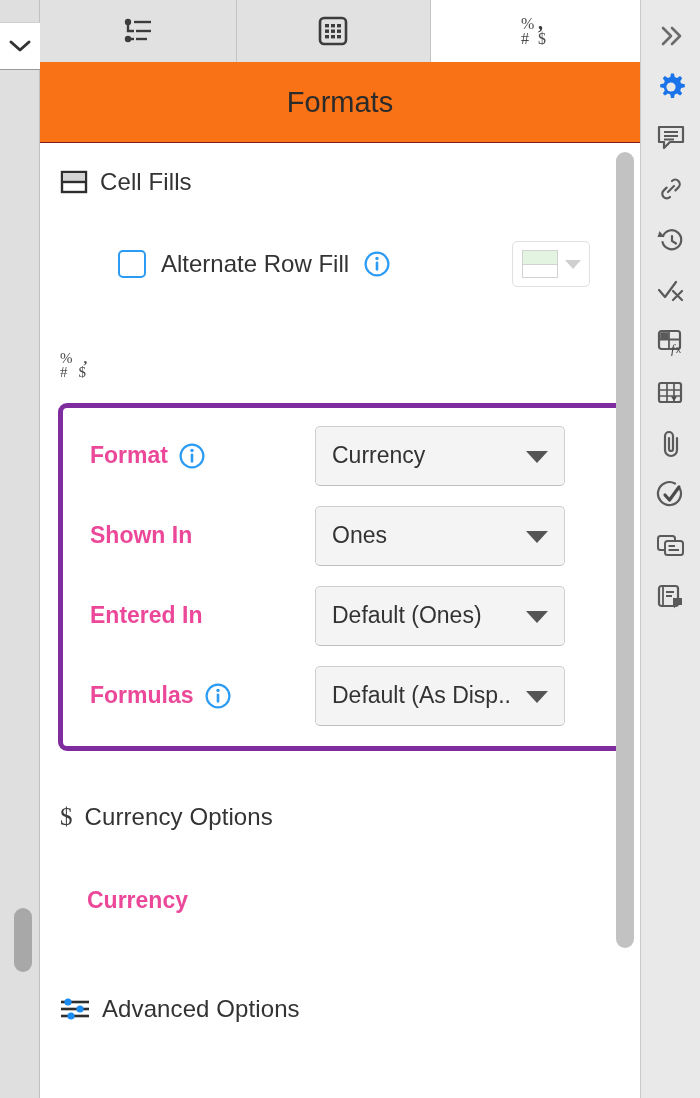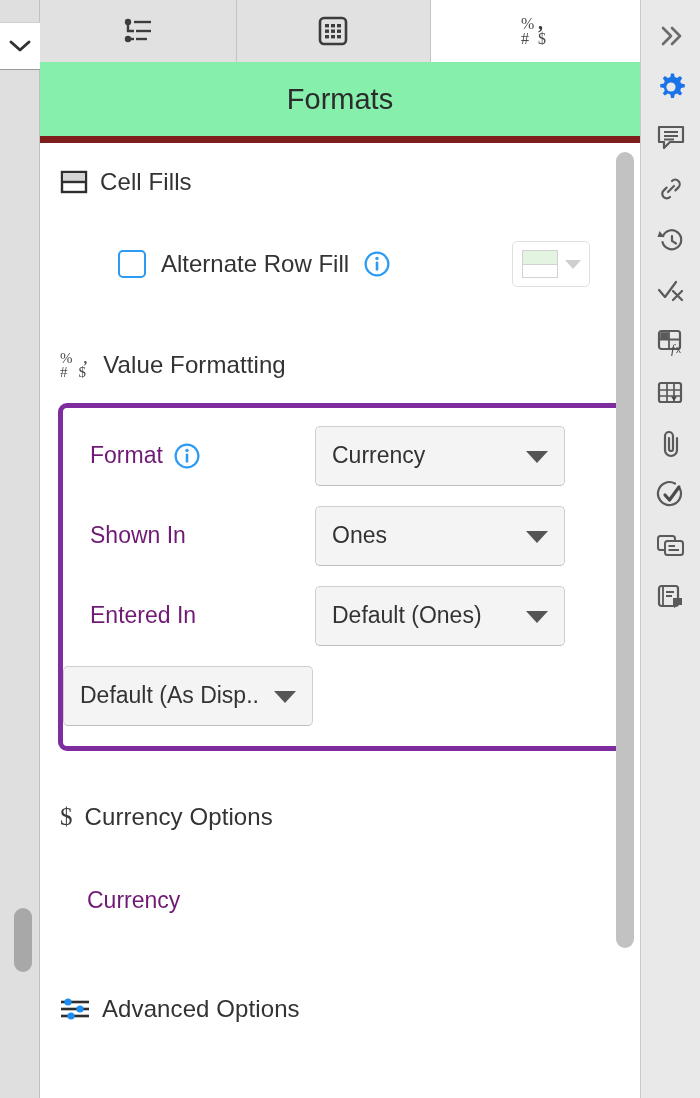--- a/index.html
+++ b/index.html
@@ -77,22 +77,22 @@
   #tab-0 { width: 203px; }
   #tab-1 { width: 200px; }
   #tab-2 { width: 216px; }
 
   
   #panel-title {
     height: 81px;
     display: flex; align-items: center; justify-content: center;
     font-size: 29px;
     color: #2b2b2b;
-    background: #86efac;
-    border-bottom: 7px solid #7f1d1d;
+    background: #f97316;
+    border-bottom: 1px solid #7f1d1d;
   }
 
   
   #panel-body {
     position: absolute;
     left: 0; top: 144px; right: 0; bottom: 0;
     background: #fff;
     overflow: hidden;
   }
   #content {
@@ -156,22 +156,22 @@
     border-top: 9px solid #cfcfcf;
   }
 
   
   .field-row {
     display: flex; align-items: center;
     height: 80px;
   }
   .field-label {
     font-size: 23px;
-    font-weight: normal;
-    color: #701a75;
+    font-weight: bold;
+    color: #ec4899;
     display: flex; align-items: center;
     gap: 11px;
     padding-left: 27px;
     width: 252px;
     flex: 0 0 252px;
   }
   .dropdown {
     position: relative;
     width: 250px; height: 60px;
     background: #f4f4f4;
@@ -332,21 +332,20 @@
             </div>
             <div class="swatch-caret"></div>
           </div>
         </div>
 
         <div class="section-header" style="margin-top:64px;">
           <span class="icon-numfmt">
             <span class="r">% <b>,</b></span>
               <span class="r"># $</span>
           </span>
-          <span class="label">Value Formatting</span>
         </div>
 
         <div id="value-formatting-group" style="margin-top:23px;">
 
           <div class="field-row">
             <div class="field-label">
               <span>Format</span>
               <svg class="info-icon" viewBox="0 0 26 26">
                 <circle cx="13" cy="13" r="11.4" fill="none" stroke="#2b9bf4" stroke-width="2.2"></circle>
                 <circle cx="13" cy="7.4" r="1.7" fill="#2b9bf4"></circle>
@@ -373,20 +372,28 @@
             <div class="field-label">
               <span>Entered In</span>
             </div>
             <div class="dropdown">
               <span class="dd-text">Default (Ones)</span>
               <span class="dd-caret"></span>
             </div>
           </div>
 
           <div class="field-row">
+            <div class="field-label">
+              <span>Formulas</span>
+              <svg class="info-icon" viewBox="0 0 26 26">
+                <circle cx="13" cy="13" r="11.4" fill="none" stroke="#2b9bf4" stroke-width="2.2"></circle>
+                <circle cx="13" cy="7.4" r="1.7" fill="#2b9bf4"></circle>
+                <rect x="11.7" y="10.6" width="2.6" height="9" rx="1.2" fill="#2b9bf4"></rect>
+              </svg>
+            </div>
             <div class="dropdown">
               <span class="dd-text">Default (As Disp...</span>
               <span class="dd-caret"></span>
             </div>
           </div>
 
         </div>
 
         <div class="section-header" style="margin-top:52px;">
           <span style="font-size:25px;color:#3a3a3a;font-family:'Liberation Serif',serif;">$</span>

